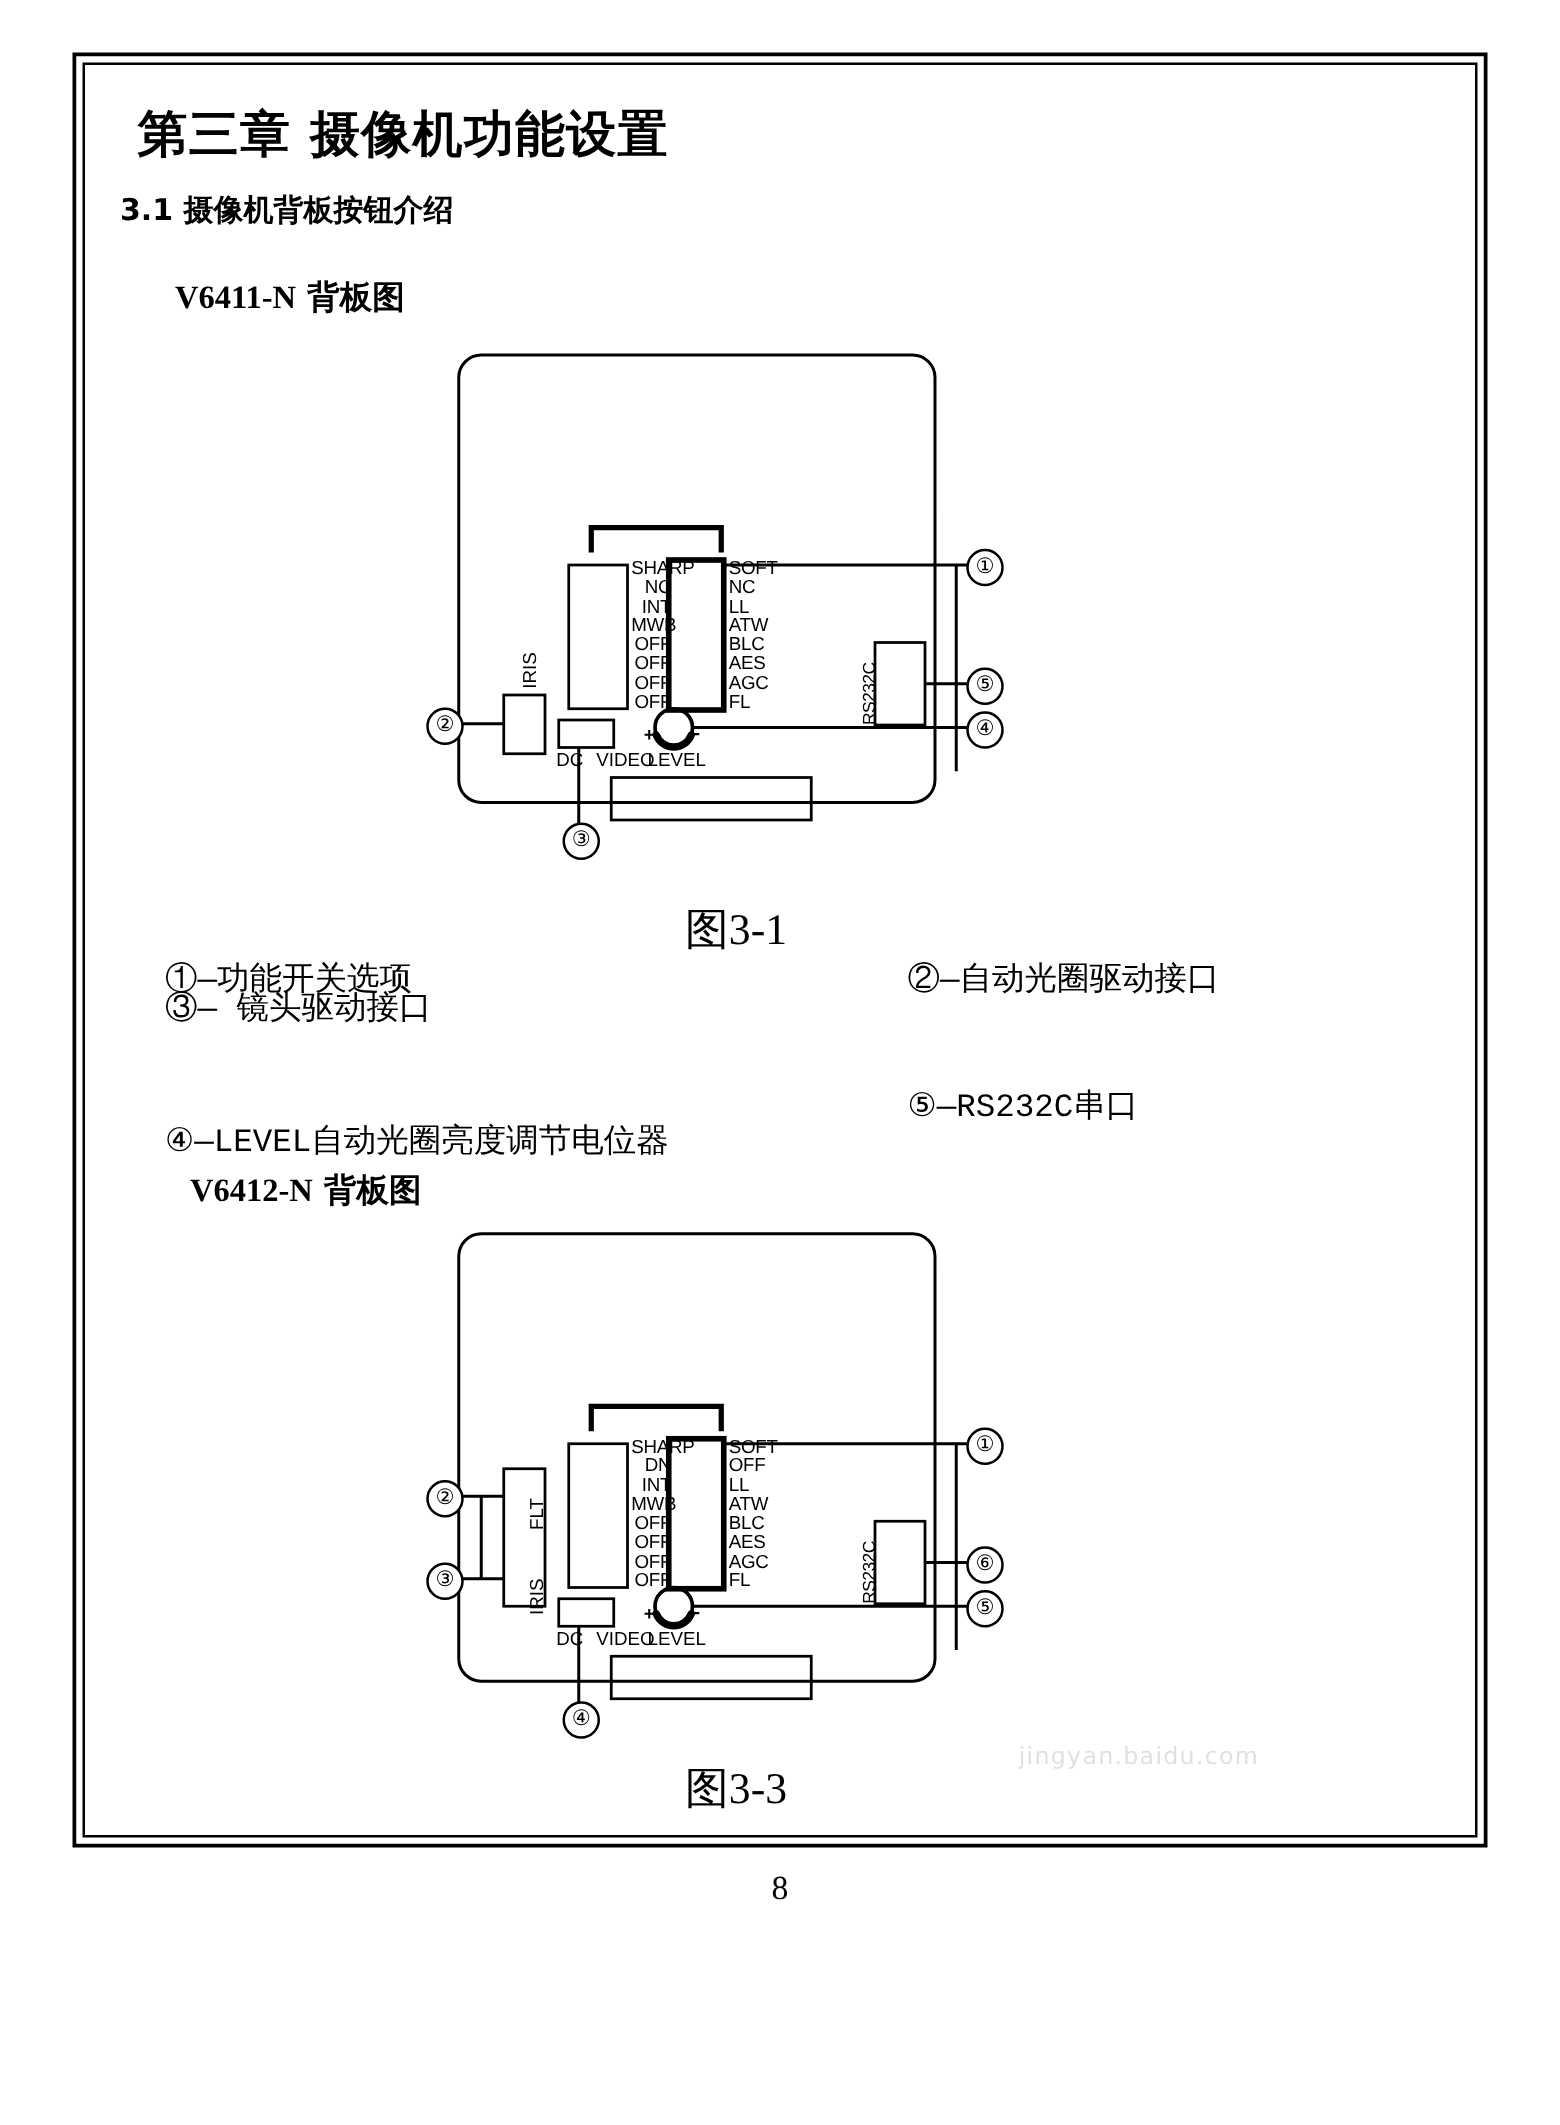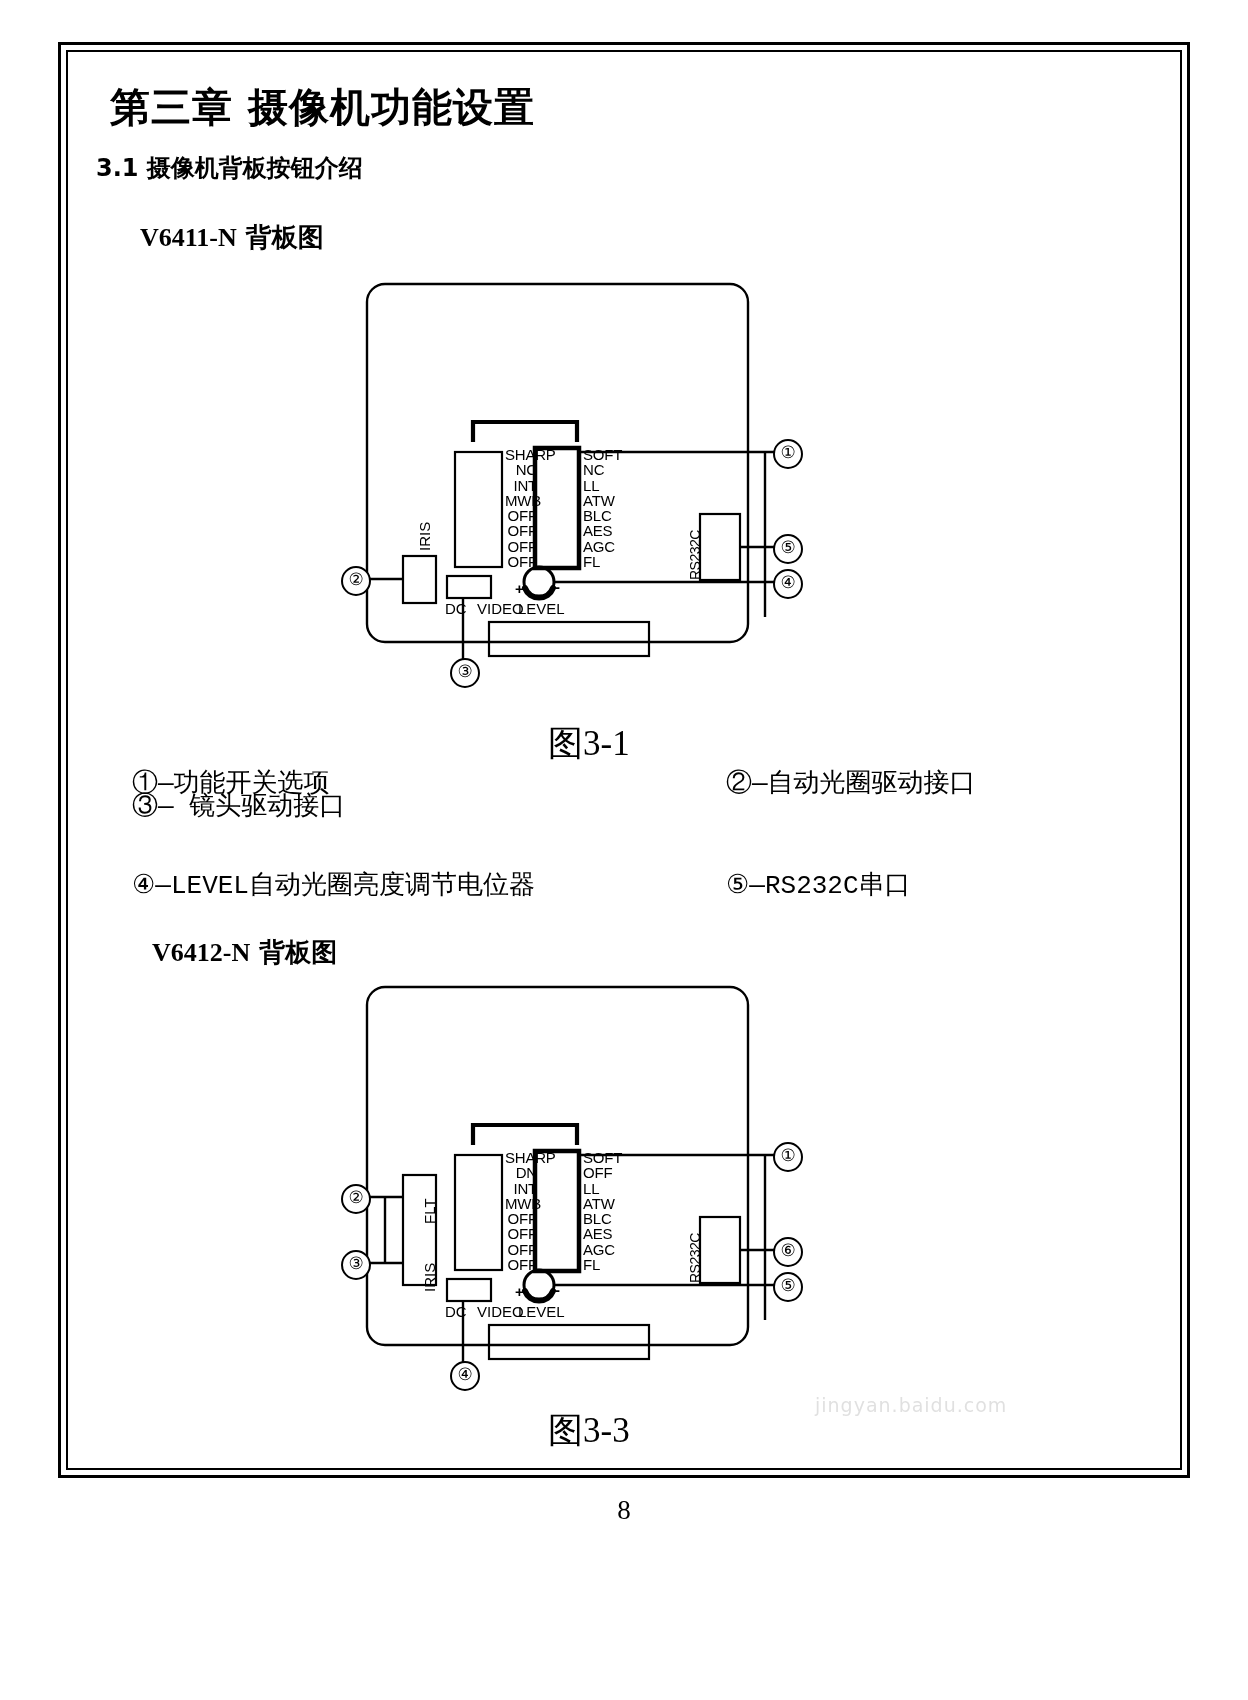--- a/index.html
+++ b/index.html
@@ -139,21 +139,21 @@
   <div class="callout" style="position:absolute;left:418px;top:297px;width:26px;height:26px;border:2px solid #000;border-radius:50%;font-size:17px;text-align:center;line-height:24px;font-family:'Liberation Serif',serif;background:#fff;">④</div>
   <div class="callout" style="position:absolute;left:-14px;top:294px;width:26px;height:26px;border:2px solid #000;border-radius:50%;font-size:17px;text-align:center;line-height:24px;font-family:'Liberation Serif',serif;background:#fff;">②</div>
   <div class="callout" style="position:absolute;left:95px;top:386px;width:26px;height:26px;border:2px solid #000;border-radius:50%;font-size:17px;text-align:center;line-height:24px;font-family:'Liberation Serif',serif;background:#fff;">③</div>
 </div>
 
 <div class="fig-caption" id="fig-caption-1">图3-1</div>
 
 <div class="legend-item" style="left:96px;top:765px;"><span>①</span><span>—</span><span>功能开关选项</span></div>
 <div class="legend-item" style="left:690px;top:765px;"><span>②</span><span>—</span><span>自动光圈驱动接口</span></div>
 <div class="legend-item" style="left:96px;top:788px;"><span>③</span><span>— </span><span>镜头驱动接口</span></div>
-<div class="legend-item" style="left:96px;top:867px;"><span>④</span><span>—</span><span>LEVEL自动光圈亮度调节电位器</span></div>
+<div class="legend-item" style="left:96px;top:895px;"><span>④</span><span>—</span><span>LEVEL自动光圈亮度调节电位器</span></div>
 <div class="legend-item" style="left:690px;top:867px;"><span>⑤</span><span>—</span><span>RS232C串口</span></div>
 
 <div class="sub-heading" id="v6412-heading"><span>V6412-N</span><span class="cjk"> 背板图</span></div>
 
 <div class="diagram" id="diagram-2" style="left:355px;top:975px;">
 <svg width="470" height="420" viewBox="0 0 470 420" xmlns="http://www.w3.org/2000/svg">
   <g fill="none" stroke="#000" stroke-width="2.4">
     <path d="M30 12 H375 a18 18 0 0 1 18 18 V352 a18 18 0 0 1 -18 18 H30 a18 18 0 0 1 -18 -18 V30 a18 18 0 0 1 18 -18 Z"></path>
   </g>
   <g fill="none" stroke="#000" stroke-width="2.2">

